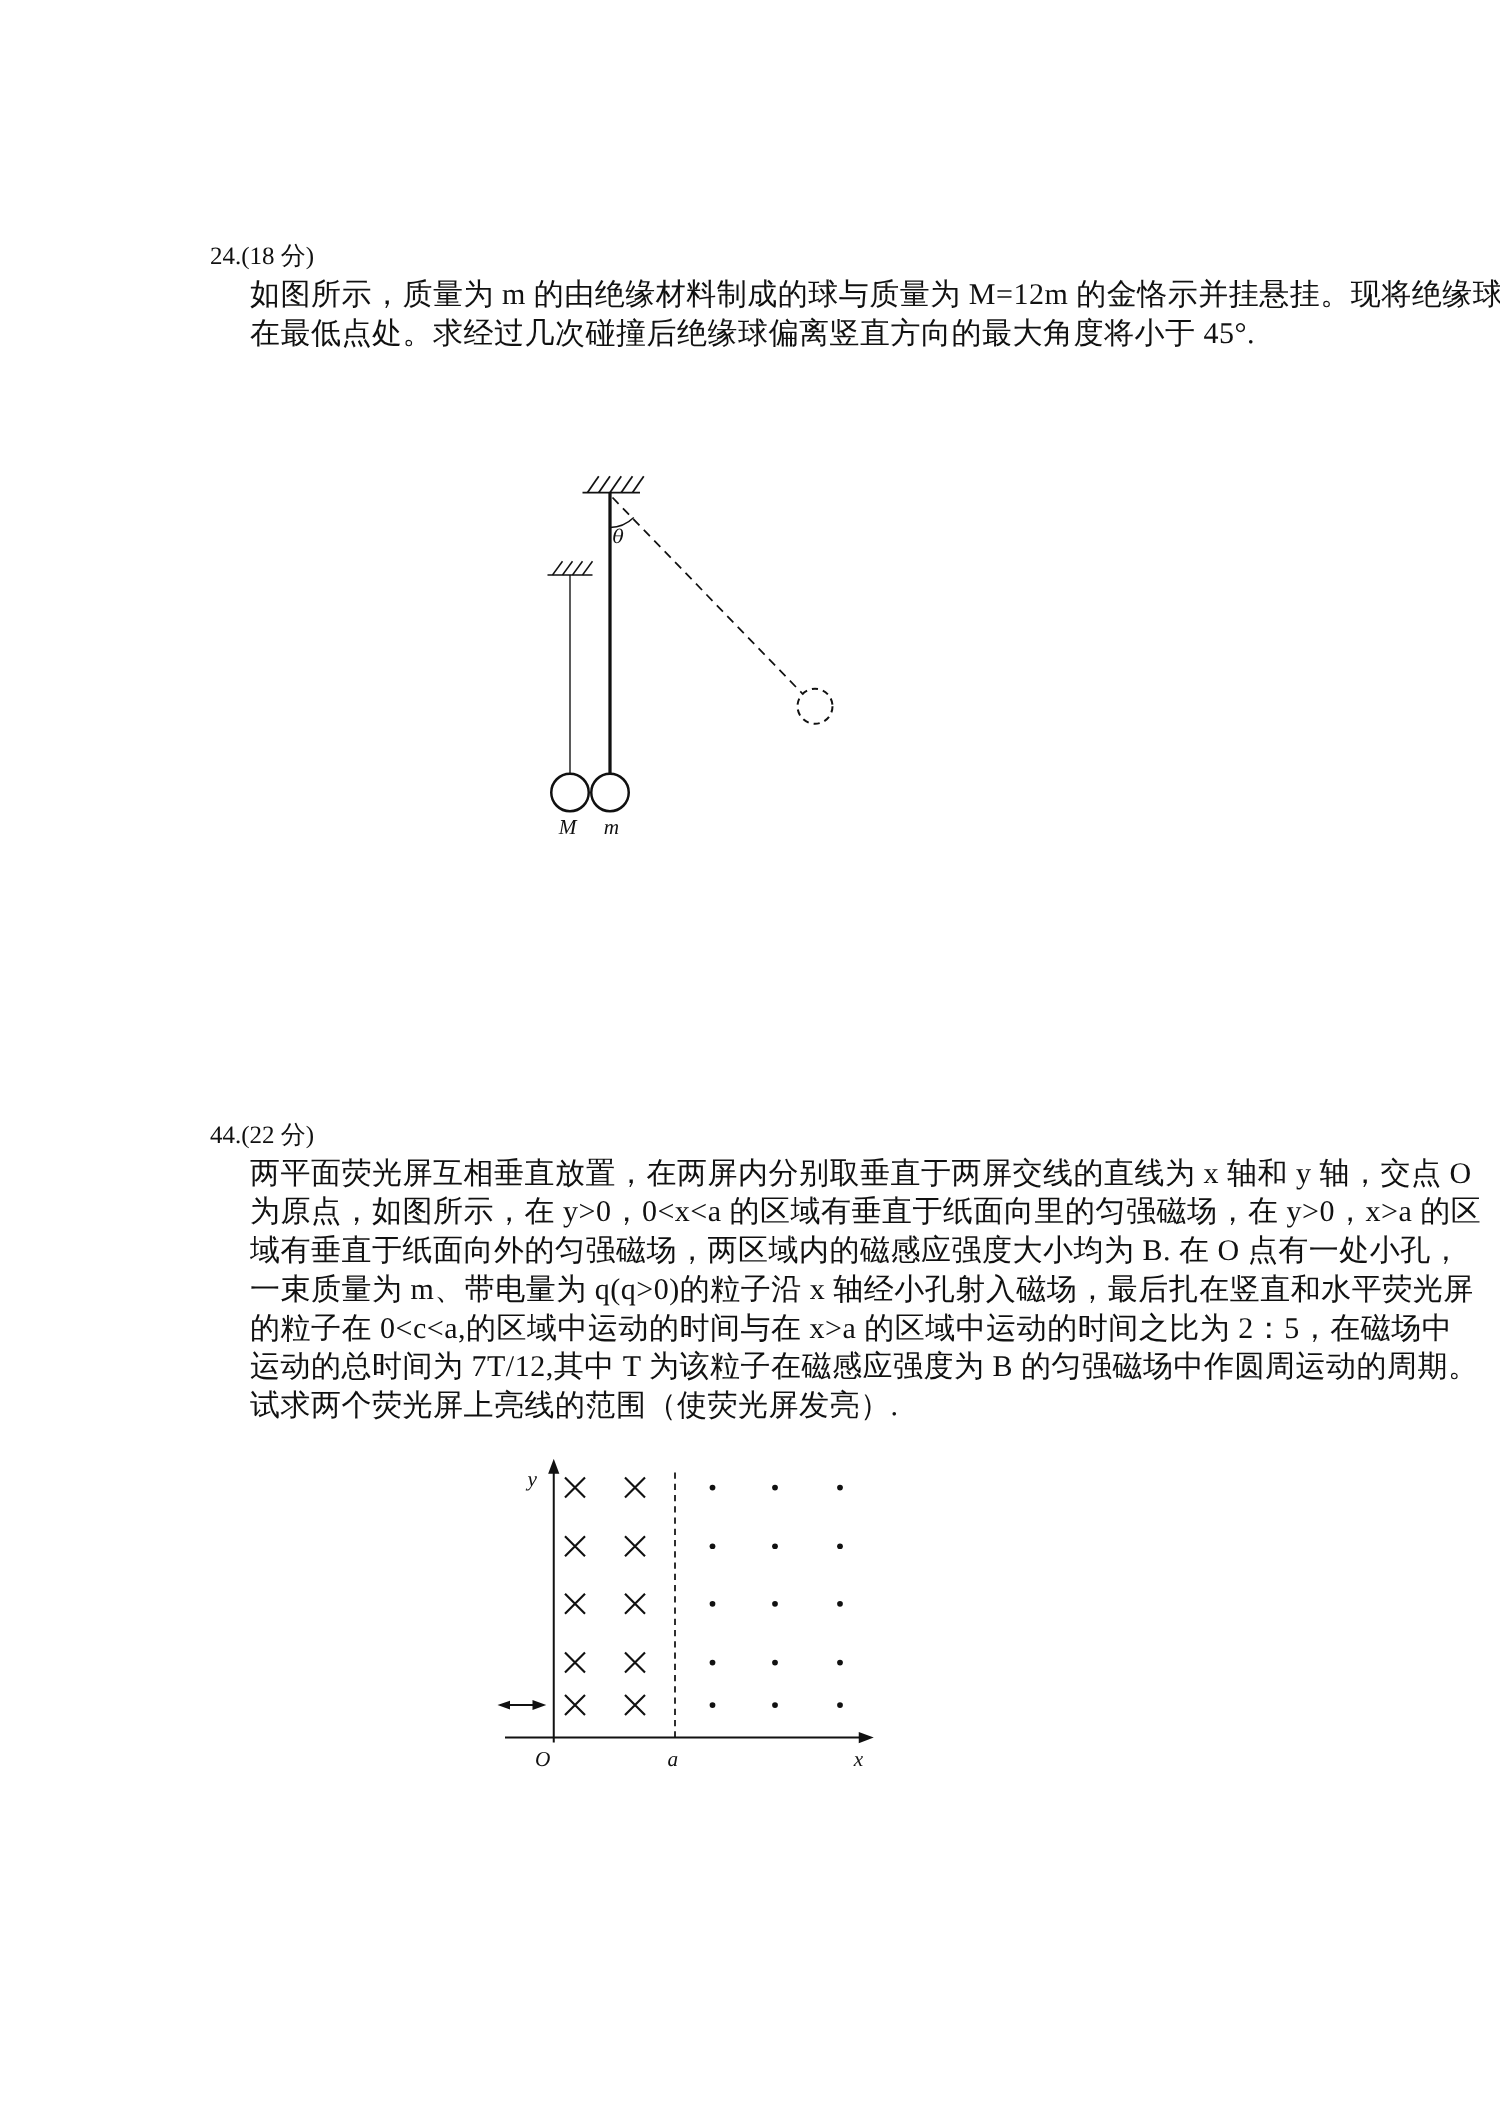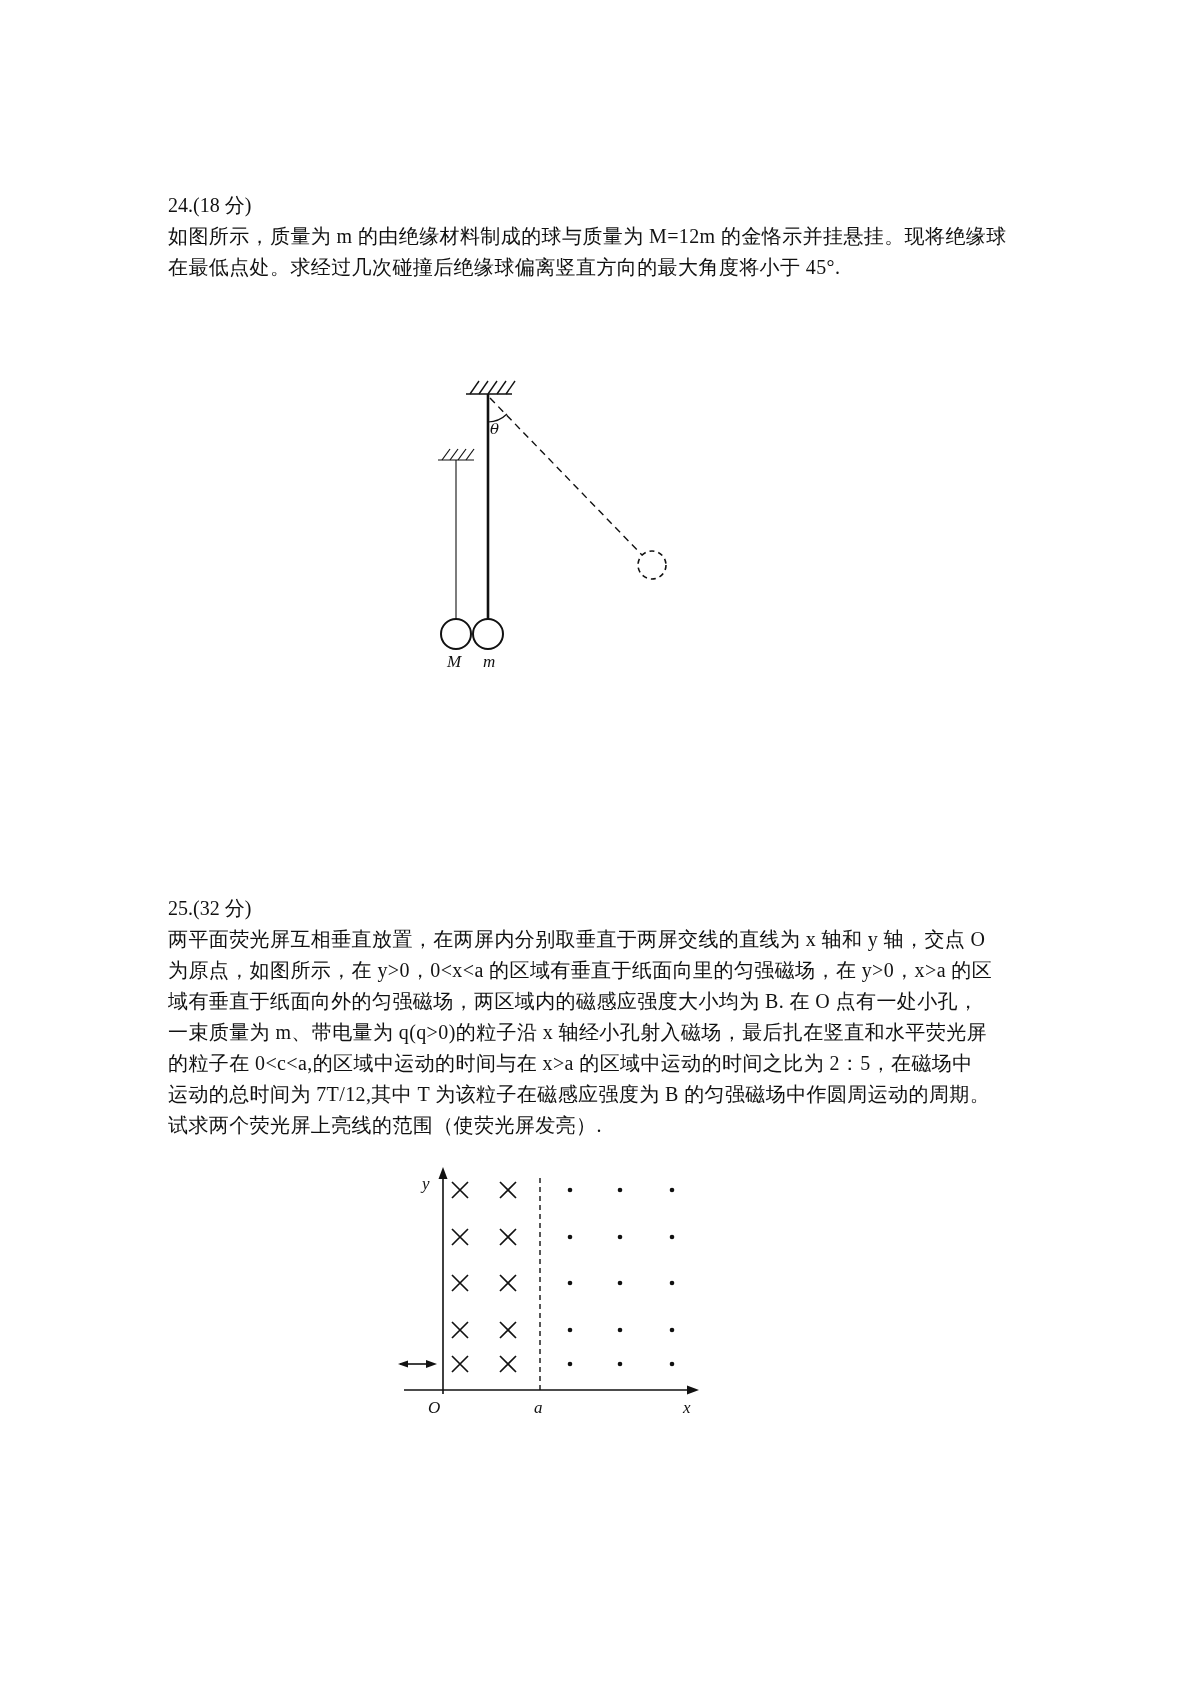--- a/index.html
+++ b/index.html
@@ -15,22 +15,23 @@
   }
   .problem-number {
     position: absolute;
     font-size: 20px;
     line-height: 31px;
     white-space: nowrap;
   }
   .problem-text {
     position: absolute;
     width: 878px;
-    font-size: 20px;
+    font-size: 24px;
     line-height: 31px;
+    margin-left: 32px;
   }
   .text-line {
     white-space: nowrap;
     letter-spacing: 0.4px;
   }
   .figure {
     position: absolute;
   }
   .fig-label {
     font-family: "Liberation Serif", "DejaVu Serif", serif;
@@ -87,21 +88,21 @@
 
     <circle cx="56" cy="262" r="15" fill="#ffffff" stroke="#111" stroke-width="2"></circle>
     <circle cx="88" cy="262" r="15" fill="#ffffff" stroke="#111" stroke-width="2"></circle>
 
     <circle cx="252" cy="193" r="14" fill="none" stroke="#111" stroke-width="1.6" stroke-dasharray="5 4"></circle>
 
     <text x="47" y="295" class="fig-label">M</text>
     <text x="83" y="295" class="fig-label">m</text>
   </svg>
 
-  <div class="problem-number" style="left:168px; top:893px;">25.(32 分)</div>
+  <div class="problem-number" style="left:168px; top:893px;">44.(22 分)</div>
 
   <div class="problem-text" style="left:168px; top:924px;">
     <div class="text-line">两平面荧光屏互相垂直放置，在两屏内分别取垂直于两屏交线的直线为 x 轴和 y 轴，交点 O</div>
     <div class="text-line">为原点，如图所示，在 y&gt;0，0&lt;x&lt;a 的区域有垂直于纸面向里的匀强磁场，在 y&gt;0，x&gt;a 的区</div>
     <div class="text-line">域有垂直于纸面向外的匀强磁场，两区域内的磁感应强度大小均为 B. 在 O 点有一处小孔，</div>
     <div class="text-line">一束质量为 m、带电量为 q(q&gt;0)的粒子沿 x 轴经小孔射入磁场，最后扎在竖直和水平荧光屏</div>
     <div class="text-line">的粒子在 0&lt;c&lt;a,的区域中运动的时间与在 x&gt;a 的区域中运动的时间之比为 2：5，在磁场中</div>
     <div class="text-line">运动的总时间为 7T/12,其中 T 为该粒子在磁感应强度为 B 的匀强磁场中作圆周运动的周期。</div>
     <div class="text-line">试求两个荧光屏上亮线的范围（使荧光屏发亮）.</div>
   </div>

